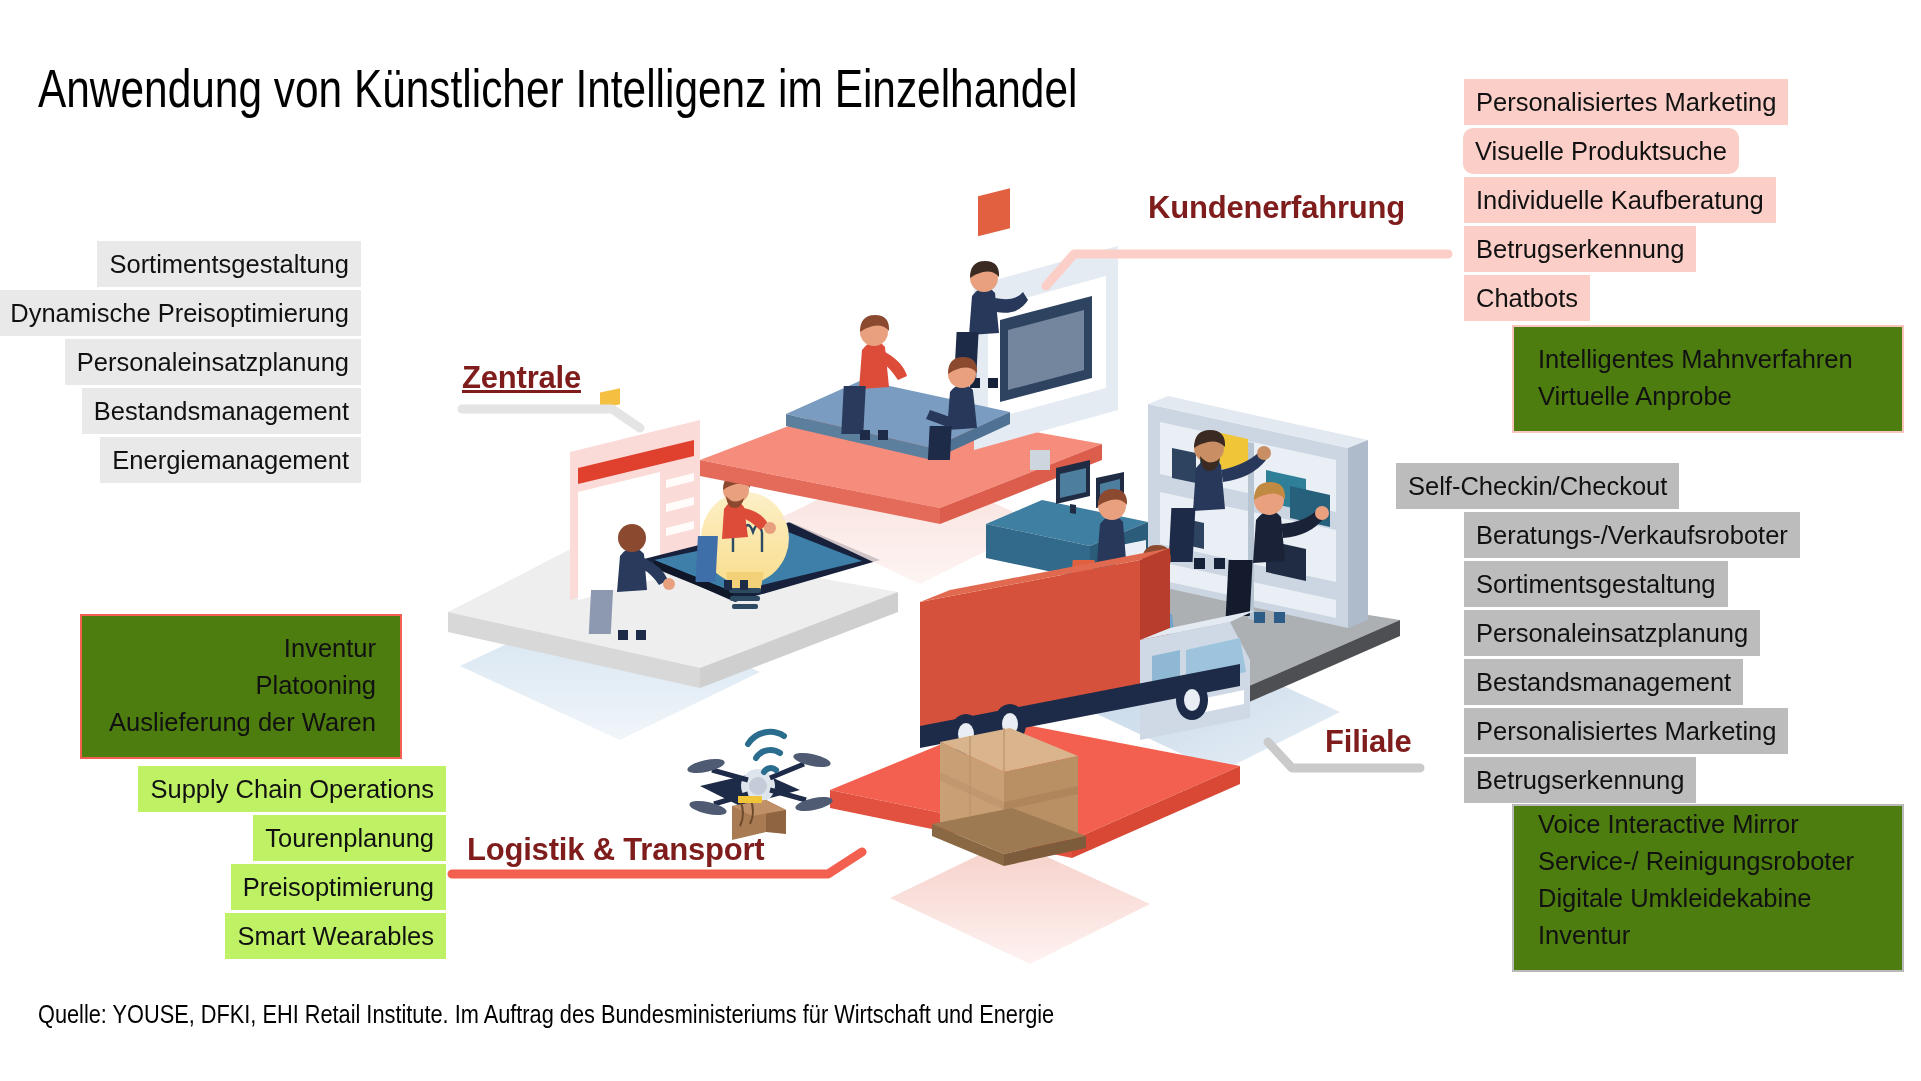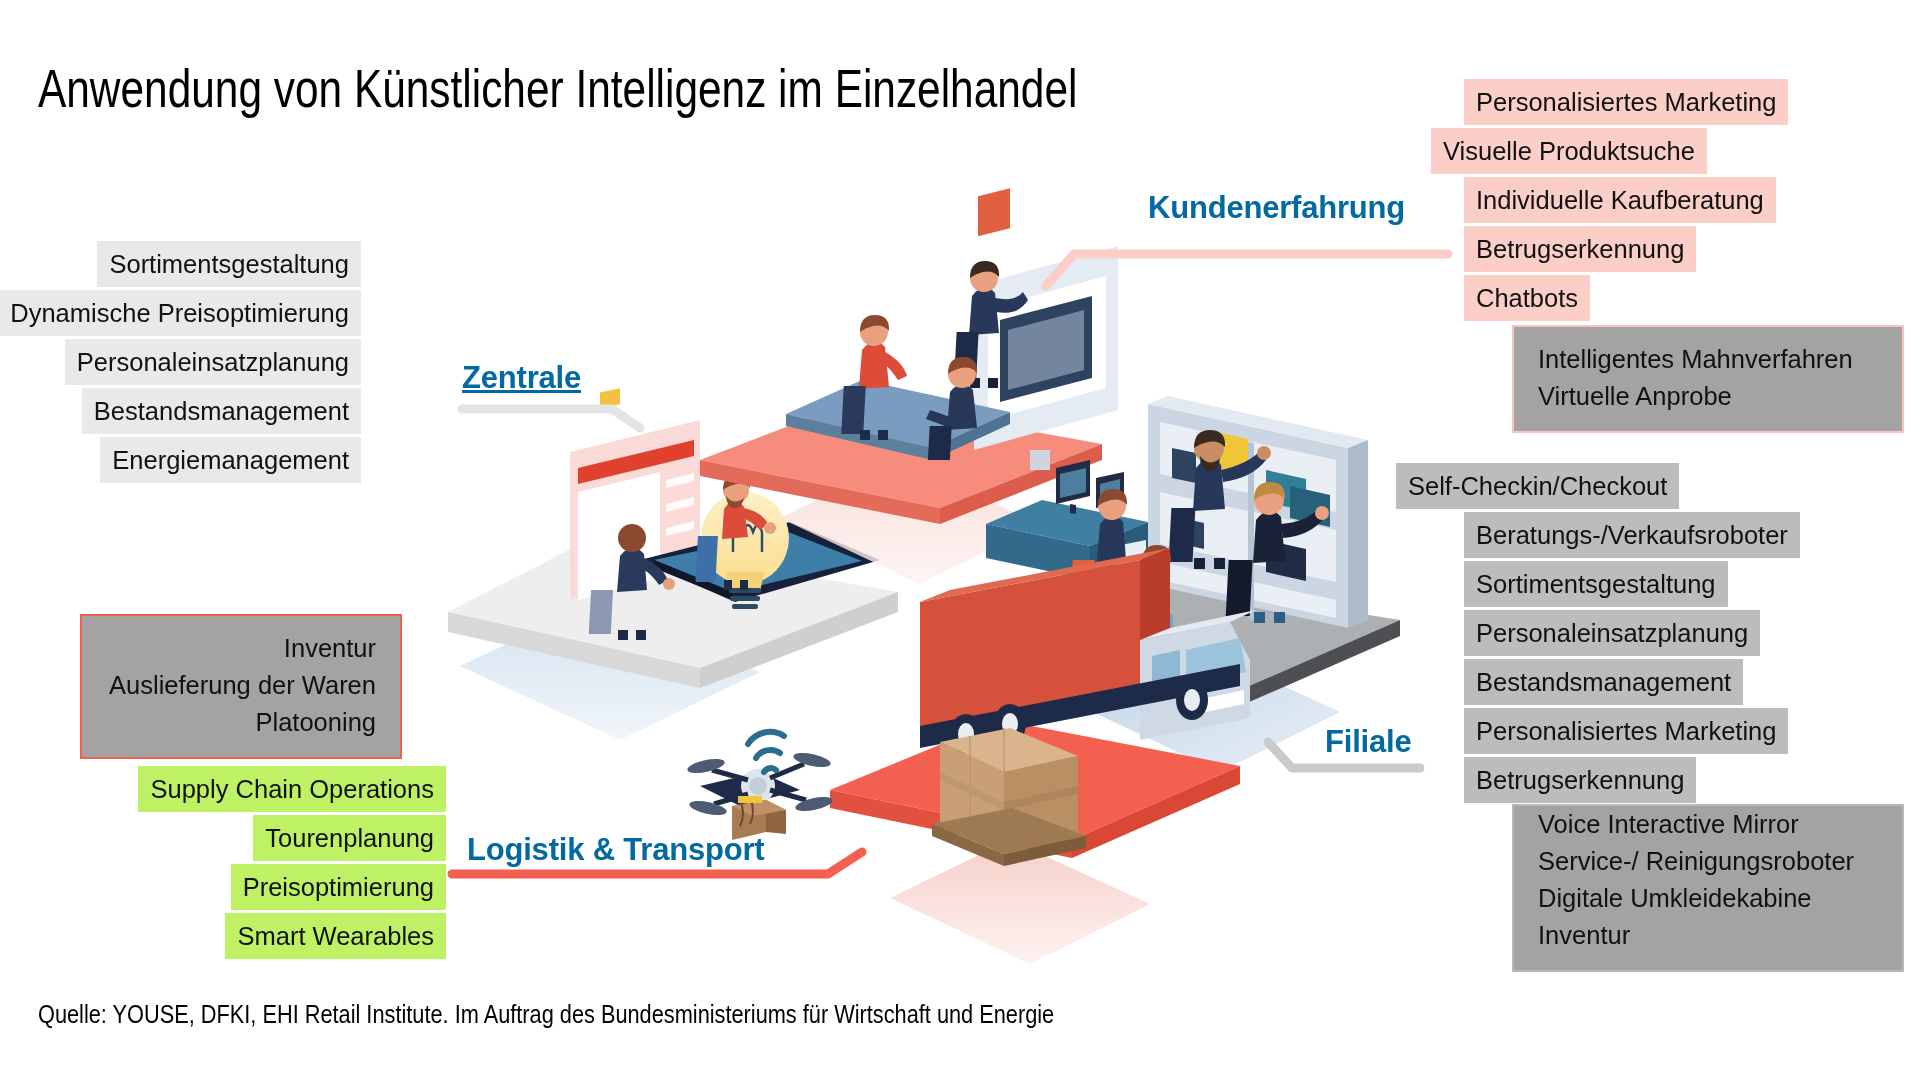--- a/index.html
+++ b/index.html
@@ -42,21 +42,21 @@
     white-space: nowrap;
     transform: scaleX(0.87);
     transform-origin: left top;
   }
 
   
   .cluster-title {
     position: absolute;
     font-weight: bold;
     font-size: 31px;
-    color: #0369a1;
+    color: #7f1d1d;
     white-space: nowrap;
     letter-spacing: -0.2px;
   }
 
   
   .chip {
     position: absolute;
     font-size: 25.5px;
     line-height: 1;
     padding: 11px 12px 9px 12px;
@@ -64,21 +64,21 @@
     color: #111111;
   }
   .chip.gray-light { background: #e9e9e9; }
   .chip.pink       { background: #fbcfc8; }
   .chip.gray-dark  { background: #bcbcbc; }
   .chip.red        { background: #bef264; }
 
   
   .box {
     position: absolute;
-    background: #a3a3a3;
+    background: #4d7c0f;
     box-sizing: border-box;
     font-size: 25.5px;
     line-height: 37px;
     color: #111111;
   }
   .box.red-border  { border: 2.5px solid #f4604f; }
   .box.pink-border { border: 2.5px solid #f9c4bc; }
   .box.gray-border { border: 2.5px solid #b9b9b9; }
   .box .row { white-space: nowrap; }
   .box.align-right .row { text-align: right; }
@@ -392,21 +392,21 @@
 
 <div class="chip gray-light" style="right:1560px; top:241px;">Sortimentsgestaltung</div>
 <div class="chip gray-light" style="right:1560px; top:290px;">Dynamische Preisoptimierung</div>
 <div class="chip gray-light" style="right:1560px; top:339px;">Personaleinsatzplanung</div>
 <div class="chip gray-light" style="right:1560px; top:388px;">Bestandsmanagement</div>
 <div class="chip gray-light" style="right:1560px; top:437px;">Energiemanagement</div>
 
 <div class="cluster-title" style="left:1148px; top:190px;">Kundenerfahrung</div>
 
 <div class="chip pink" style="left:1464px; top:79px;">Personalisiertes Marketing</div>
-<div class="chip pink" style="left:1431px; top:128px;">Visuelle Produktsuche</div>
+<div class="chip pink" style="left:1463px; top:128px;border-radius:10px;">Visuelle Produktsuche</div>
 <div class="chip pink" style="left:1464px; top:177px;">Individuelle Kaufberatung</div>
 <div class="chip pink" style="left:1464px; top:226px;">Betrugserkennung</div>
 <div class="chip pink" style="left:1464px; top:275px;">Chatbots</div>
 
 <div class="box pink-border align-left" style="left:1512px; top:325px; width:392px; padding:14px 0 16px 24px;">
   <div class="row">Intelligentes Mahnverfahren</div>
   <div class="row">Virtuelle Anprobe</div>
 </div>
 
 <div class="cluster-title" style="left:1325px; top:724px;">Filiale</div>
@@ -423,20 +423,20 @@
   <div class="row">Voice Interactive Mirror</div>
   <div class="row">Service-/ Reinigungsroboter</div>
   <div class="row">Digitale Umkleidekabine</div>
   <div class="row">Inventur</div>
 </div>
 
 <div class="cluster-title" style="left:467px; top:832px;">Logistik &amp; Transport</div>
 
 <div class="box red-border align-right" style="left:80px; top:614px; width:322px; padding:14px 24px 16px 0;">
   <div class="row">Inventur</div>
+  <div class="row">Platooning</div>
   <div class="row">Auslieferung der Waren</div>
-  <div class="row">Platooning</div>
 </div>
 
 <div class="chip red" style="right:1475px; top:766px;">Supply Chain Operations</div>
 <div class="chip red" style="right:1475px; top:815px;">Tourenplanung</div>
 <div class="chip red" style="right:1475px; top:864px;">Preisoptimierung</div>
 <div class="chip red" style="right:1475px; top:913px;">Smart Wearables</div>
 
 </body></html>

